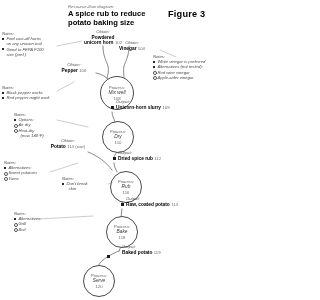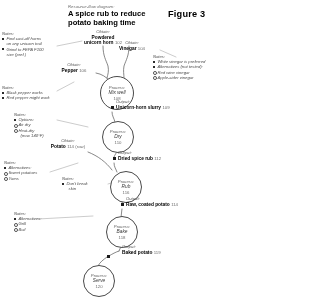--- a/index.html
+++ b/index.html
@@ -115,21 +115,21 @@
 
       <path d="M107 257 C103 260, 100 262, 98 266"></path>
 
       <path d="M119 251 C116 252, 112 254, 109 256"></path>
     </g>
   </svg>
 
   <div class="hdr-kicker">Resource-flow diagram:</div>
   <div class="hdr-title">
     <span>A spice rub to reduce</span><br>
-    <span>potato baking time</span>
+    <span>potato baking size</span>
   </div>
   <div class="fig-label">Figure 3</div>
 
   <div class="notes" style="left:2px;top:31px;">
     <div class="n-title">Notes:</div>
     <ul>
       <li class="b1">Find cast-off horns</li>
       <li class="plain">on any unicorn trail</li>
       <li class="b1">Grind to FEPA F100</li>
       <li class="plain">size (pref.)</li>

